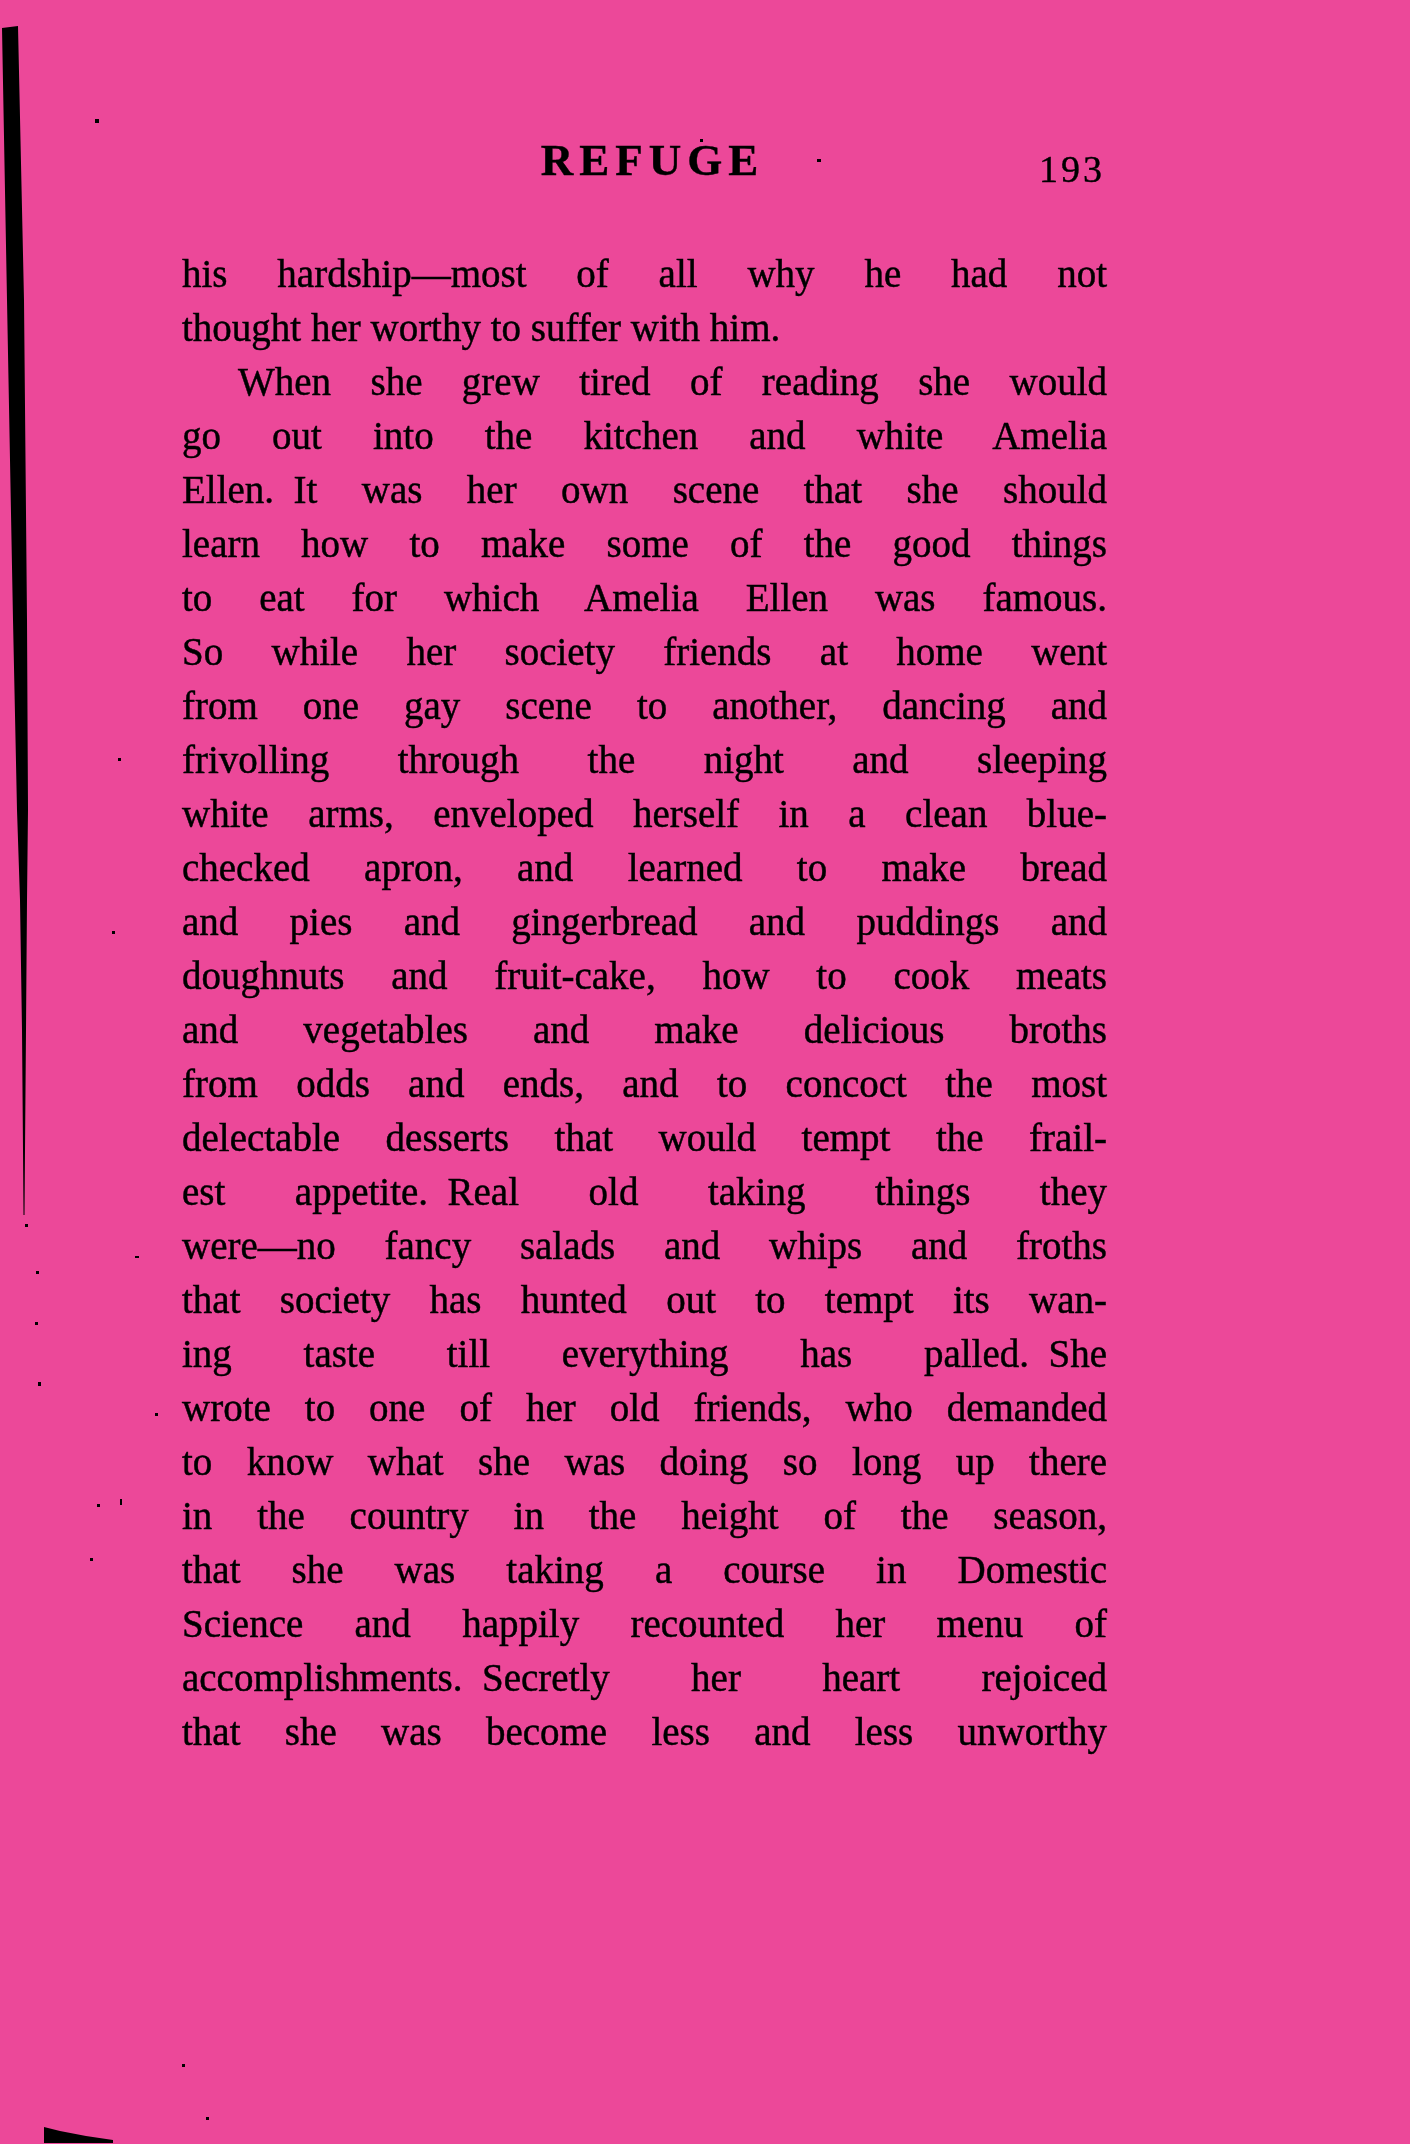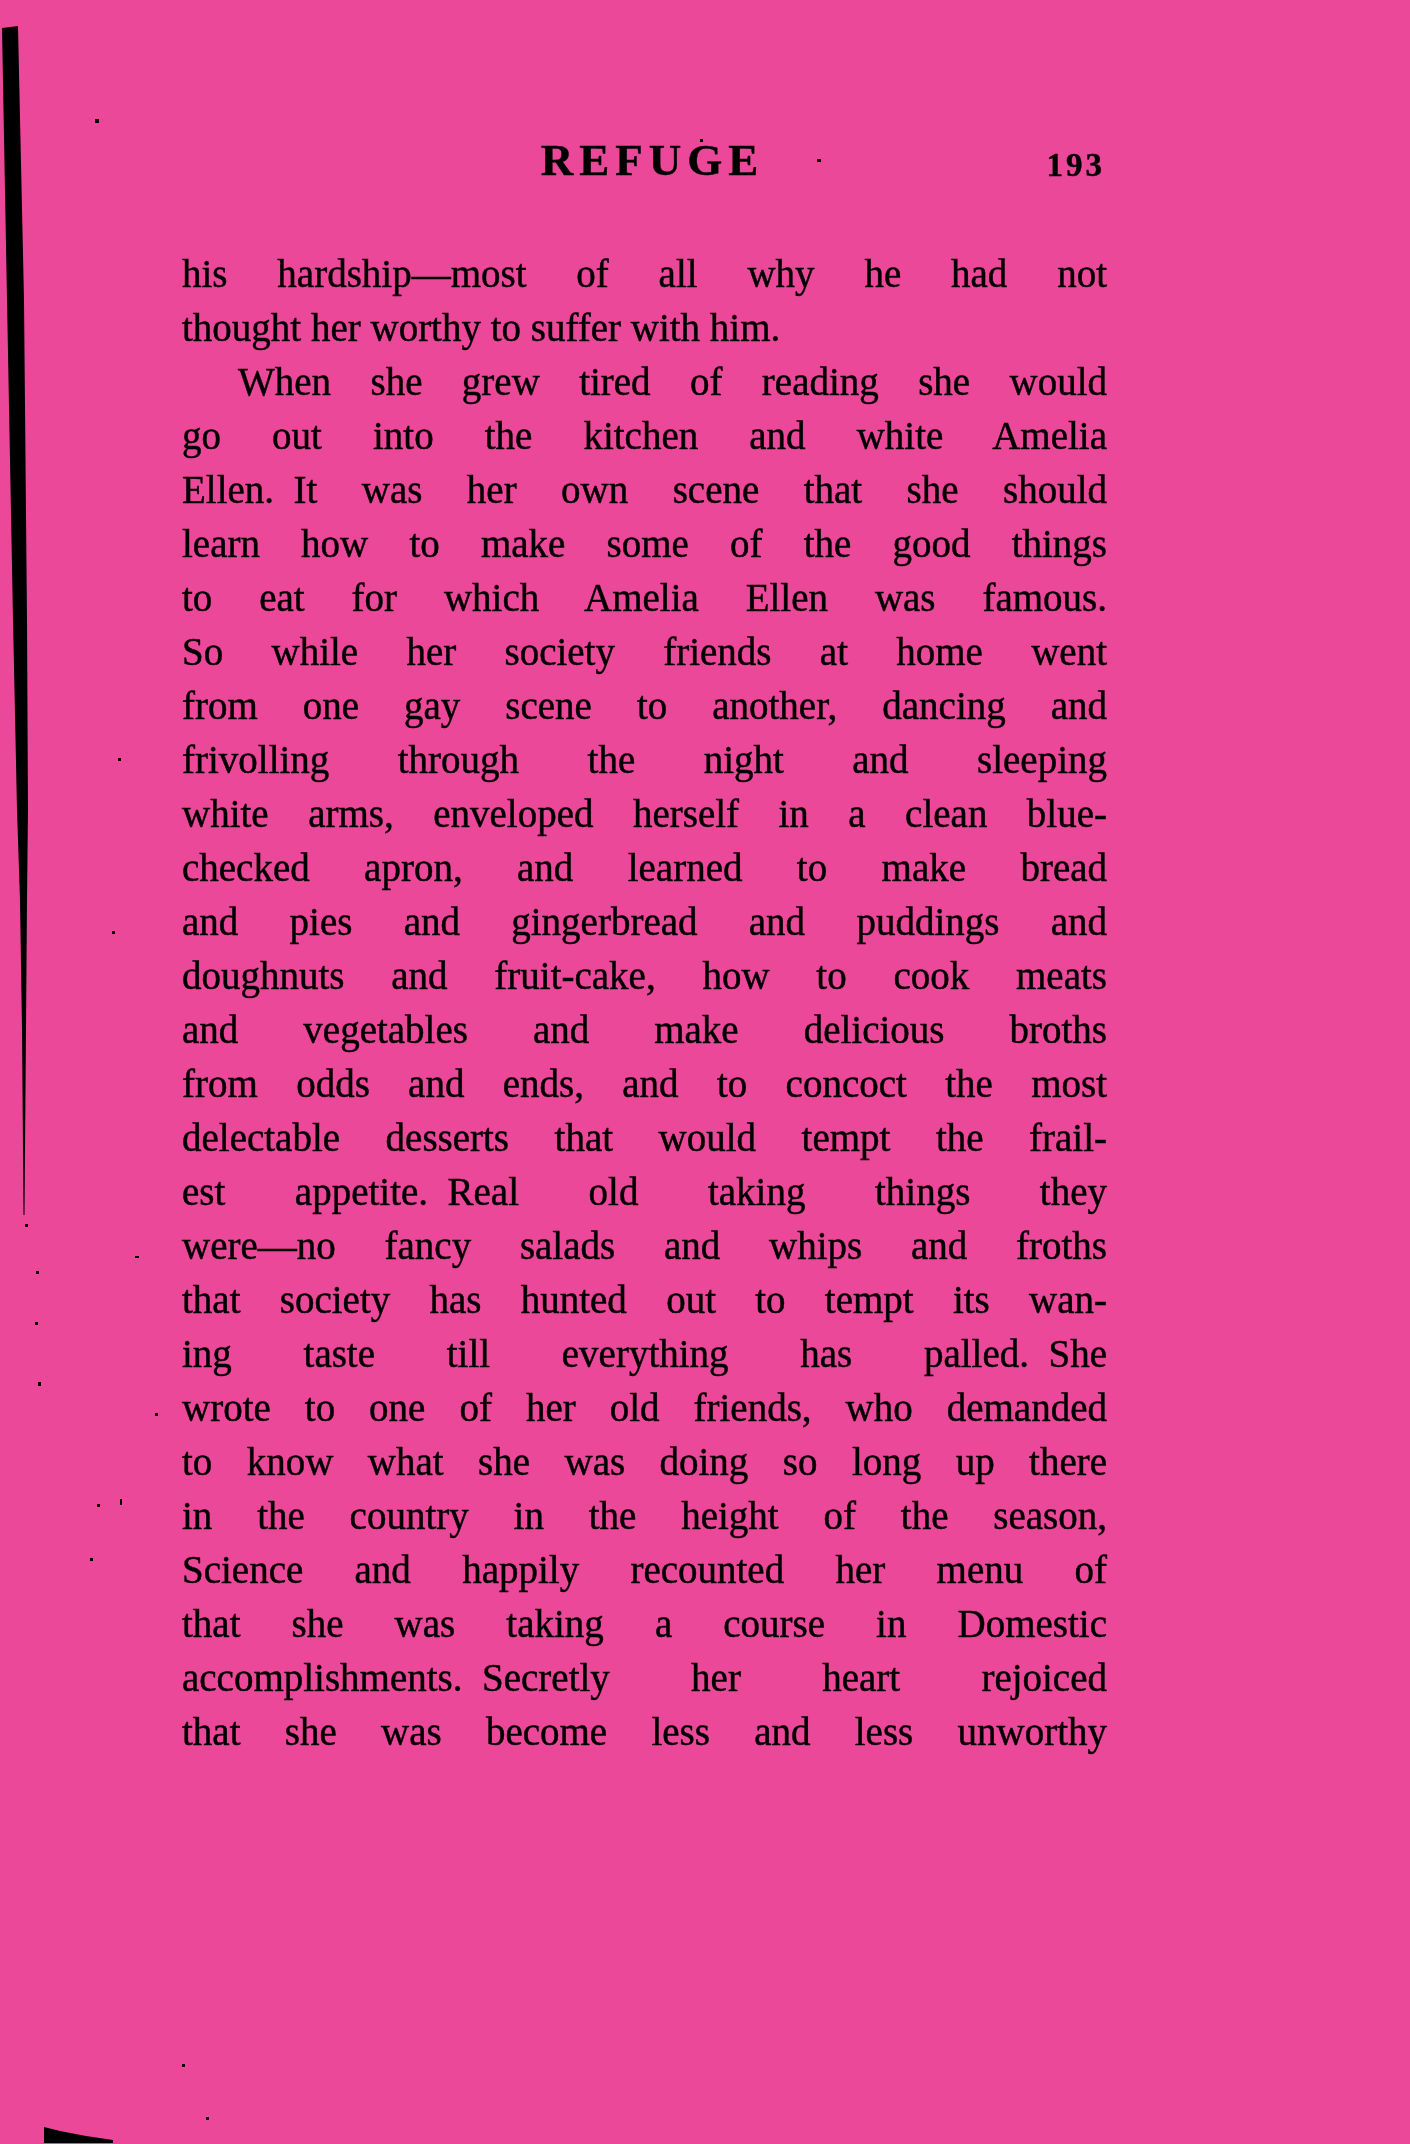--- a/index.html
+++ b/index.html
@@ -24,22 +24,22 @@
     display: block;
     text-align: center;
     font-size: 45px;
     font-weight: bold;
     letter-spacing: 6px;
     -webkit-text-stroke: 0.4px #000;
   }
   .page-number {
     position: absolute;
     right: 10px; top: 13px;
-    font-size: 33px;
-    font-weight: bold;
+    font-size: 38px;
+    font-weight: normal;
     letter-spacing: 3px;
     -webkit-text-stroke: 0.4px #000;
   }
   .body-text {
     position: absolute;
     left: 182px; top: 247px;
     width: 925px;
   }
   .line {
     font-size: 39px;
@@ -86,22 +86,22 @@
     <div class="line">and vegetables and make delicious broths</div>
     <div class="line">from odds and ends, and to concoct the most</div>
     <div class="line">delectable desserts that would tempt the frail-</div>
     <div class="line">est appetite. Real old taking things they</div>
     <div class="line">were—no fancy salads and whips and froths</div>
     <div class="line">that society has hunted out to tempt its wan-</div>
     <div class="line">ing taste till everything has palled. She</div>
     <div class="line">wrote to one of her old friends, who demanded</div>
     <div class="line">to know what she was doing so long up there</div>
     <div class="line">in the country in the height of the season,</div>
+    <div class="line">that she was taking a course in Domestic</div>
     <div class="line">Science and happily recounted her menu of</div>
-    <div class="line">that she was taking a course in Domestic</div>
     <div class="line">accomplishments. Secretly her heart rejoiced</div>
     <div class="line">that she was become less and less unworthy</div>
   </div>
 
   <svg class="artifacts" viewBox="0 0 1410 2144" xmlns="http://www.w3.org/2000/svg" aria-hidden="true">
 
     <polygon fill="#000000" points="2,28 18,26 24,300 27,620 28,810 27,900 26,1030 25,1150 24.5,1215 23.5,1215 23,1150 22,1030 20,900 17,810 13,620 7,300"></polygon>
 
     <polygon fill="#000000" points="44,2127 60,2131 86,2136 113,2140 113,2143 44,2143"></polygon>
 

